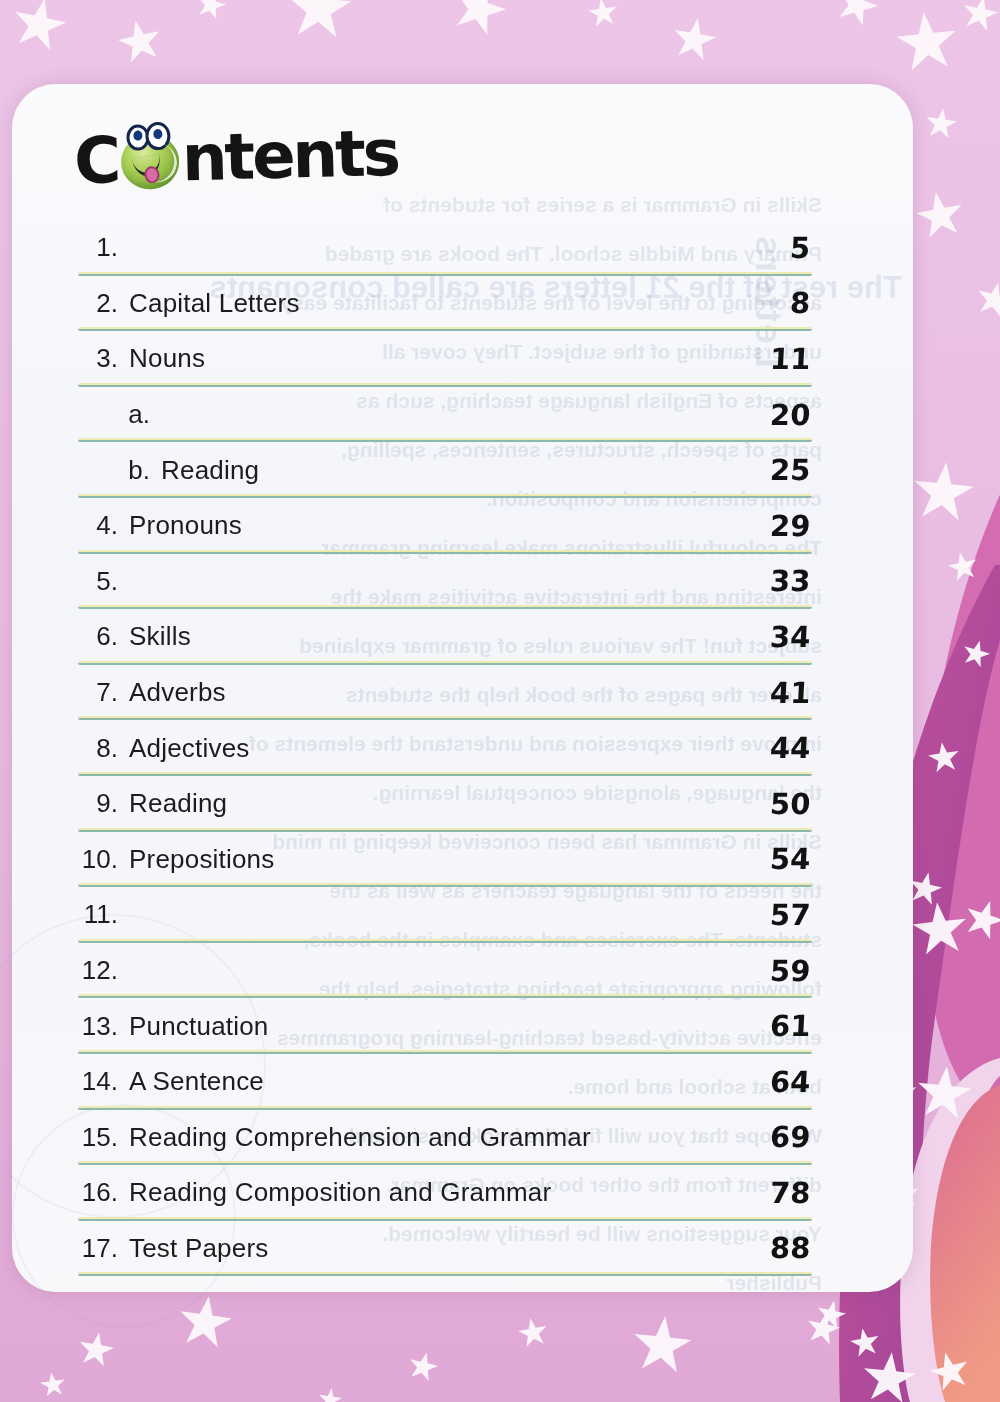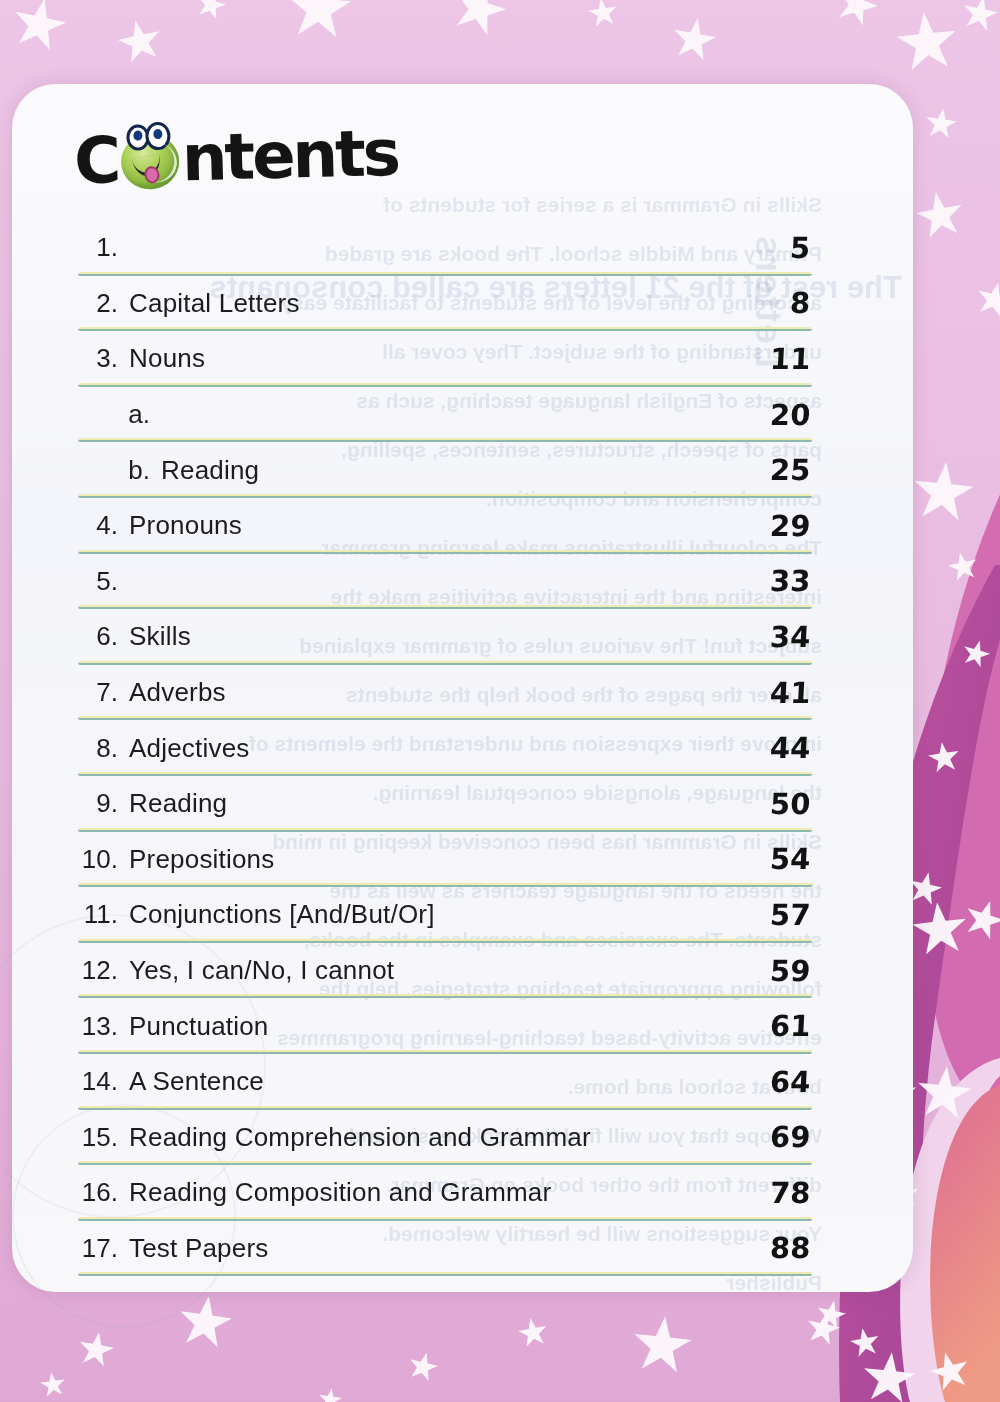--- a/index.html
+++ b/index.html
@@ -277,28 +277,26 @@
 
   <div class="row">
     <span class="num">10.</span>
     <span class="label">Prepositions</span>
     <span class="pageno">54</span>
     <span class="rule"></span>
   </div>
 
   <div class="row">
     <span class="num">11.</span>
-    <span class="label">Conjunctions [And/But/Or]</span>
     <span class="pageno">57</span>
     <span class="rule"></span>
   </div>
 
   <div class="row">
     <span class="num">12.</span>
-    <span class="label">Yes, I can/No, I cannot</span>
     <span class="pageno">59</span>
     <span class="rule"></span>
   </div>
 
   <div class="row">
     <span class="num">13.</span>
     <span class="label">Punctuation</span>
     <span class="pageno">61</span>
     <span class="rule"></span>
   </div>

